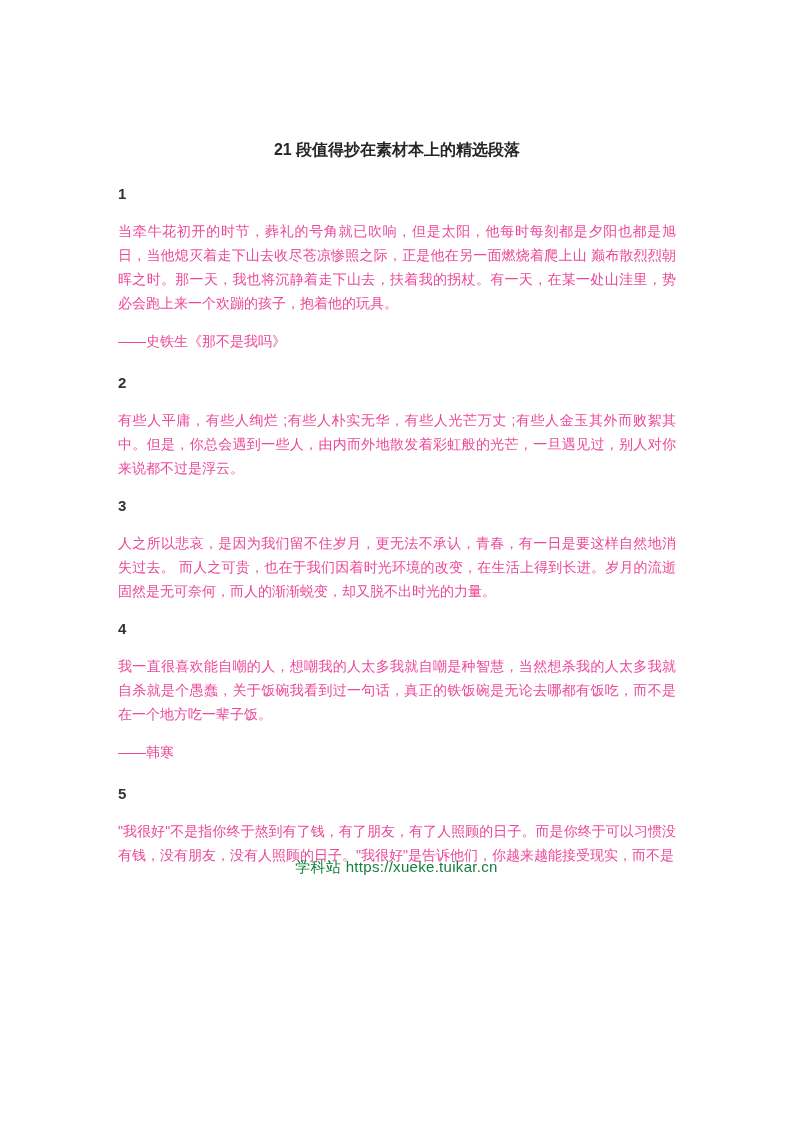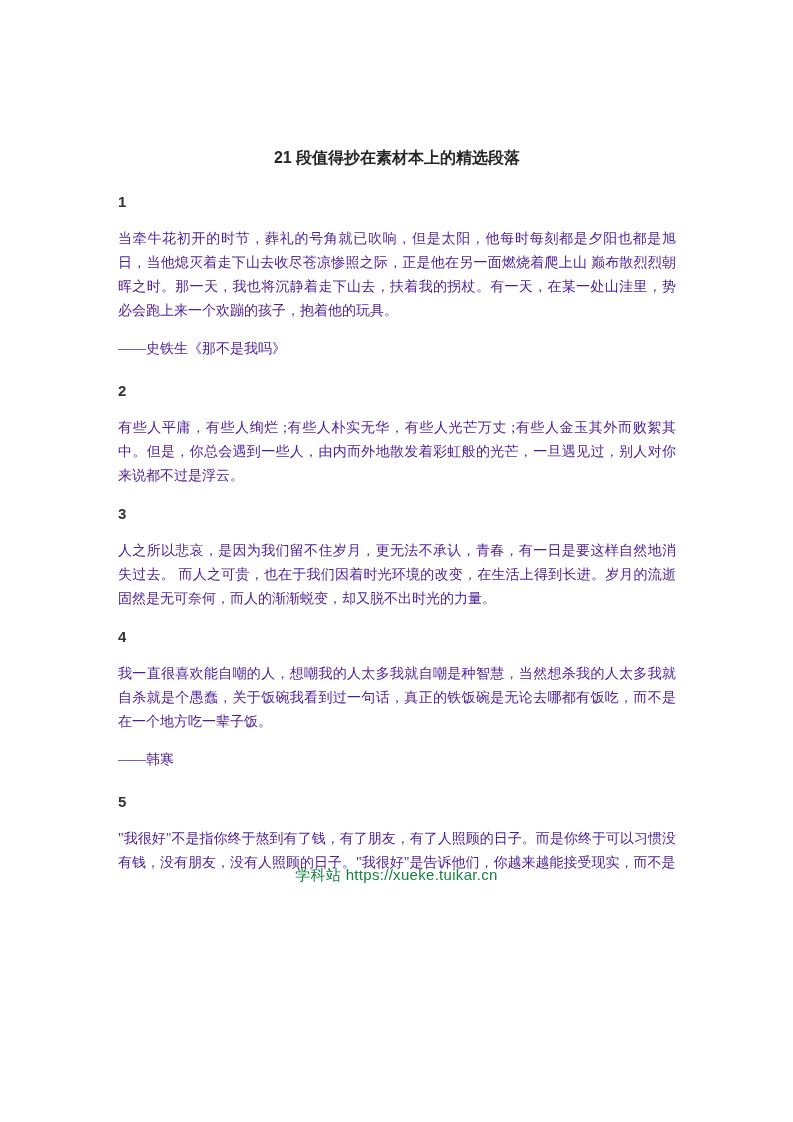--- a/index.html
+++ b/index.html
@@ -9,21 +9,21 @@
   }
   body {
     font-family: "Liberation Sans", sans-serif;
   }
   .page {
     position: relative;
     width: 793px;
     height: 910px;
     background: #ffffff;
     overflow: hidden;
-    margin: 8px auto;
+    margin: 0 auto;
   }
   .content {
     position: absolute;
     left: 118px;
     top: 140px;
     width: 558px;
   }
   .title {
     font-size: 16px;
     line-height: 20px;
@@ -34,26 +34,25 @@
   }
   .num {
     font-size: 15px;
     font-weight: bold;
     color: #333333;
     line-height: 24px;
     margin: 0 0 13px 0;
   }
   .para {
     font-size: 14px;
-    color: #4c1d95;
+    color: #ec4899;
     line-height: 24px;
     margin: 0 0 14px 0;
     text-align: justify;
     white-space: pre-line;
-    font-family: Liberation Serif, serif;
   }
   .attr {
     margin: 0 0 18px 0;
     text-align: left;
   }
   .footer {
     position: absolute;
     left: 0;
     right: 0;
     bottom: 33px;

